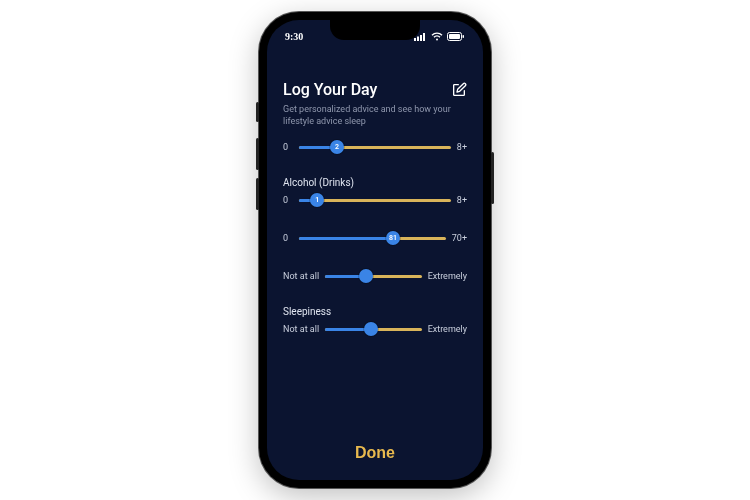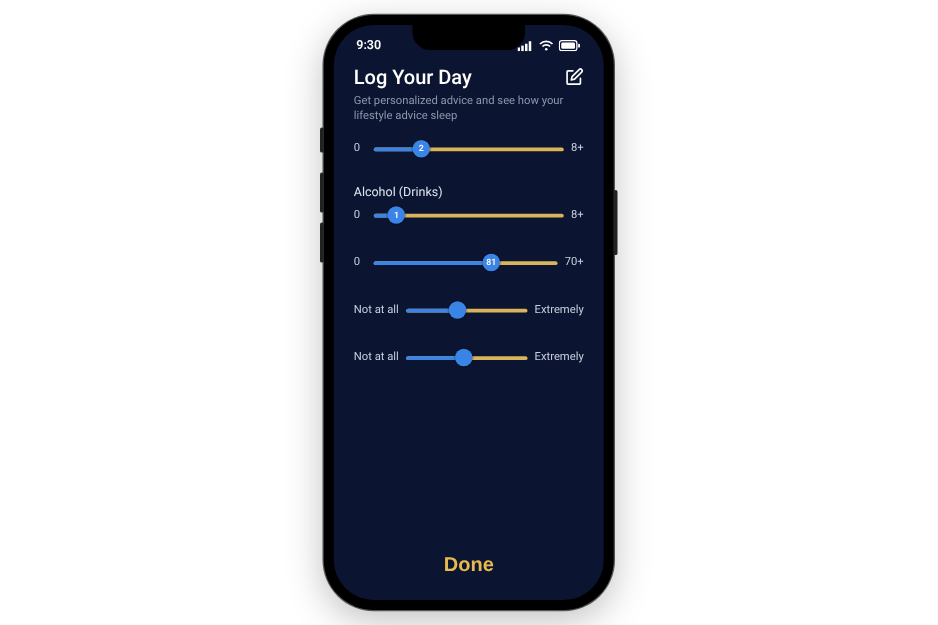--- a/index.html
+++ b/index.html
@@ -52,33 +52,35 @@
   }
   .status-bar {
     height: 28px;
     display: flex;
     align-items: center;
     justify-content: space-between;
     padding: 4px 18px 0 18px;
     font-size: 10px;
     font-weight: 600;
     color: #fff;
+    font-family: Liberation Serif, serif;
   }
   .status-right { display: flex; align-items: center; gap: 4px; }
   .status-right svg { display: block; }
 
   .content {
     flex: 1;
     padding: 4px 16px 0 16px;
     overflow: hidden;
   }
   .header-row {
     display: flex;
     align-items: flex-start;
     justify-content: space-between;
+    margin-top: 28px;
   }
   .title {
     font-size: 16px;
     font-weight: 500;
     color: #fff;
   }
   .edit-icon { width: 16px; height: 16px; color: #fff; margin-top: 2px;}
   .subtitle {
     font-size: 9px;
     line-height: 1.35;
@@ -241,20 +243,21 @@
             <div class="slider-row">
               <span class="end-label">Not at all</span>
               <div class="track">
                 <div class="fill" style="width:42%"></div>
                 <div class="thumb" style="left:42%"></div>
               </div>
               <span class="end-label right">Extremely</span>
             </div>
           </div>
           <div class="slider-group">
+            <div class="slider-label">Sleepiness</div>
             <div class="slider-row">
               <span class="end-label">Not at all</span>
               <div class="track">
                 <div class="fill" style="width:48%"></div>
                 <div class="thumb" style="left:48%"></div>
               </div>
               <span class="end-label right">Extremely</span>
             </div>
           </div>
         </div>

